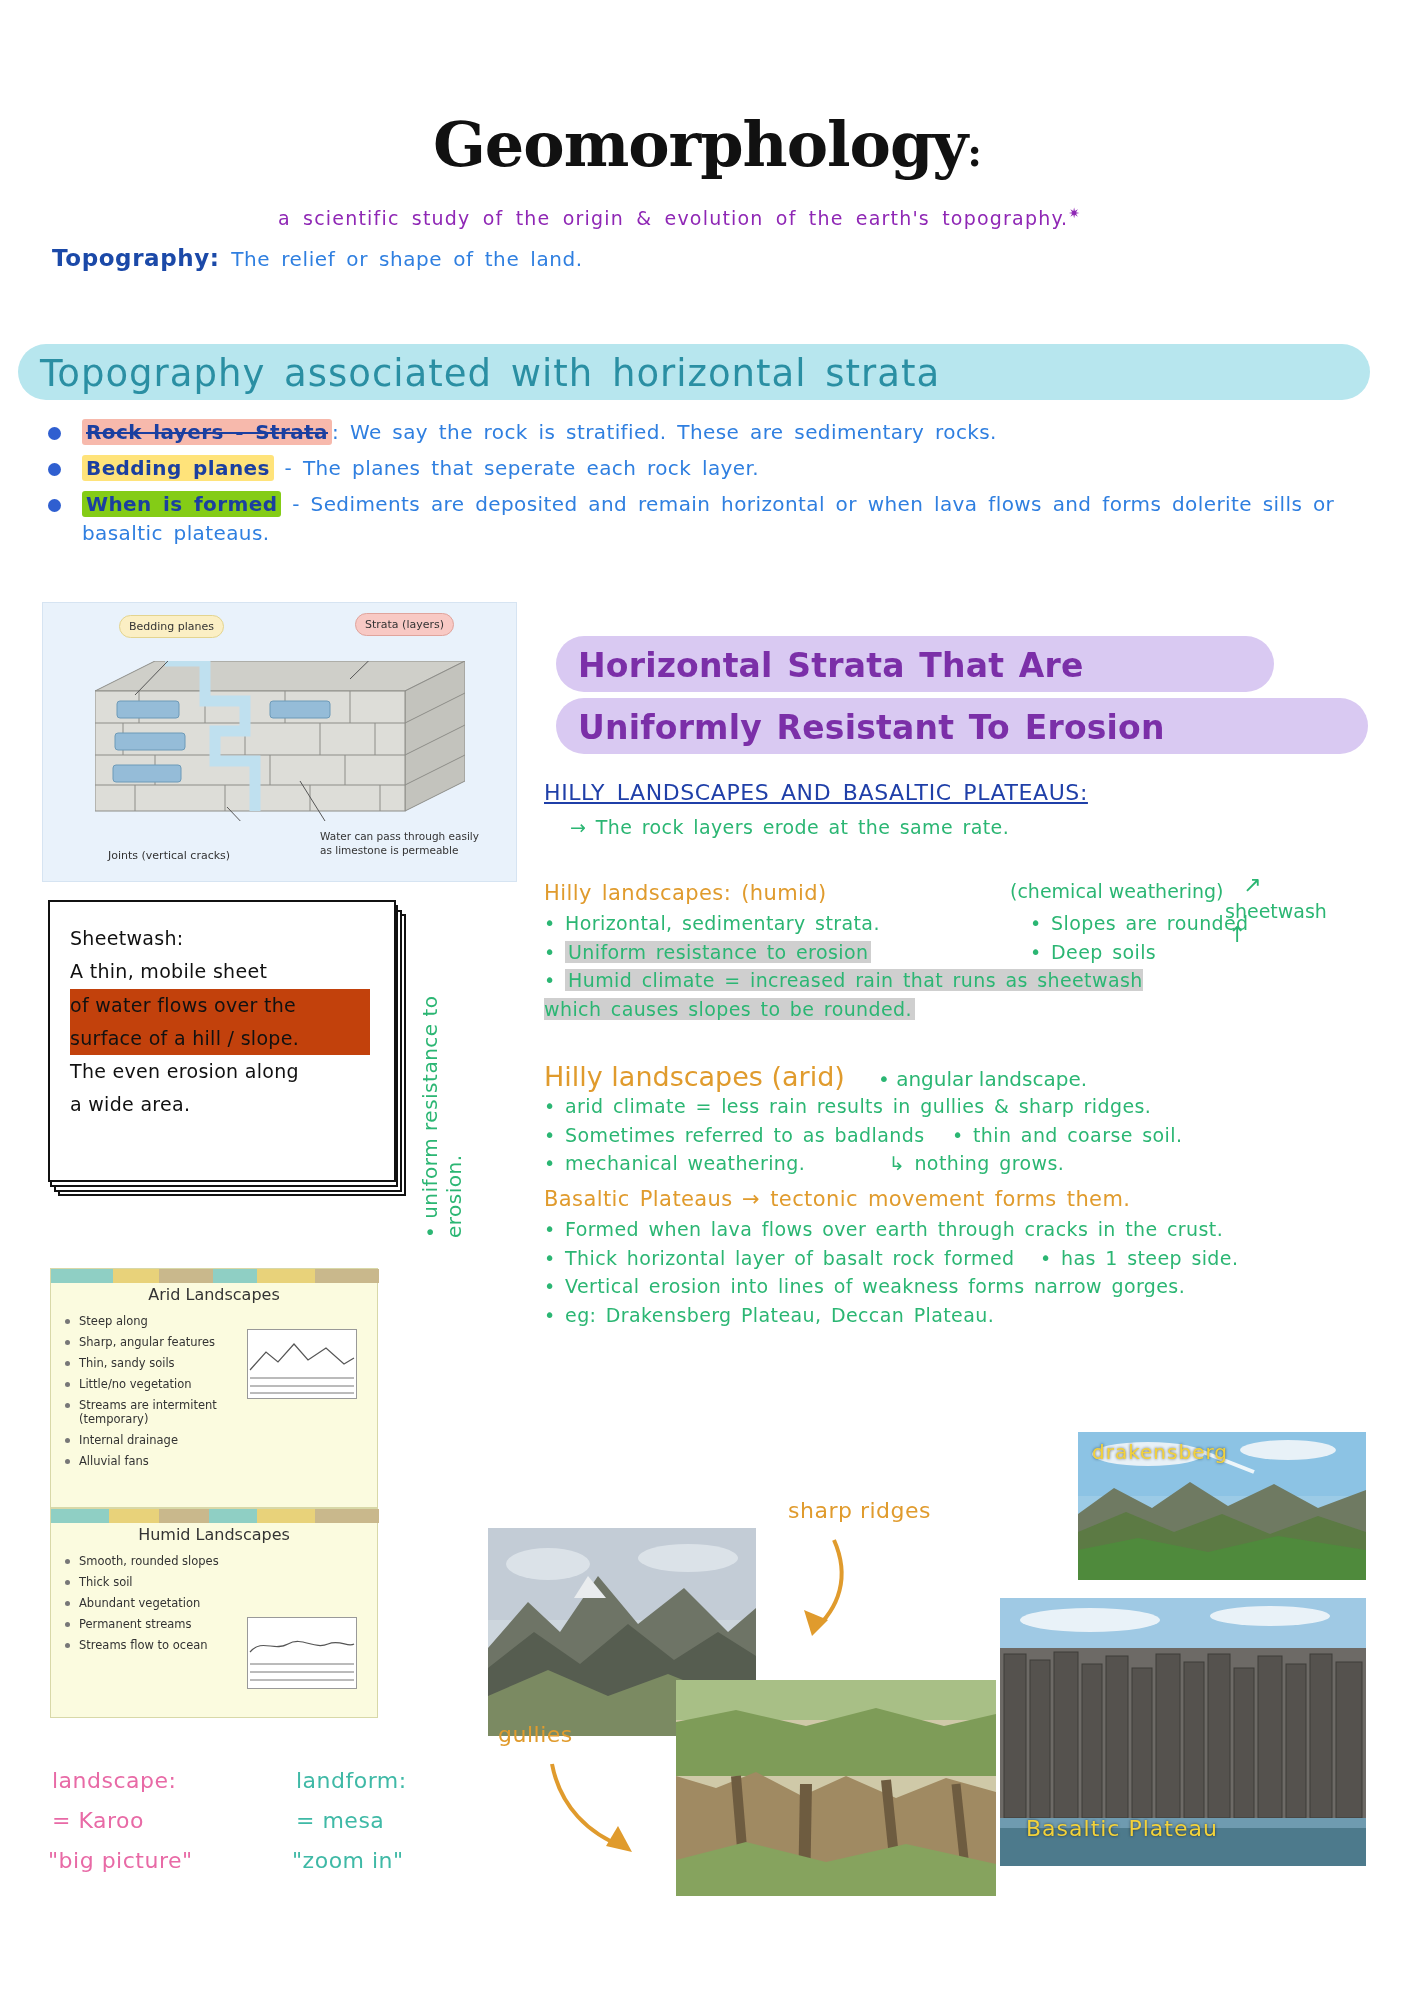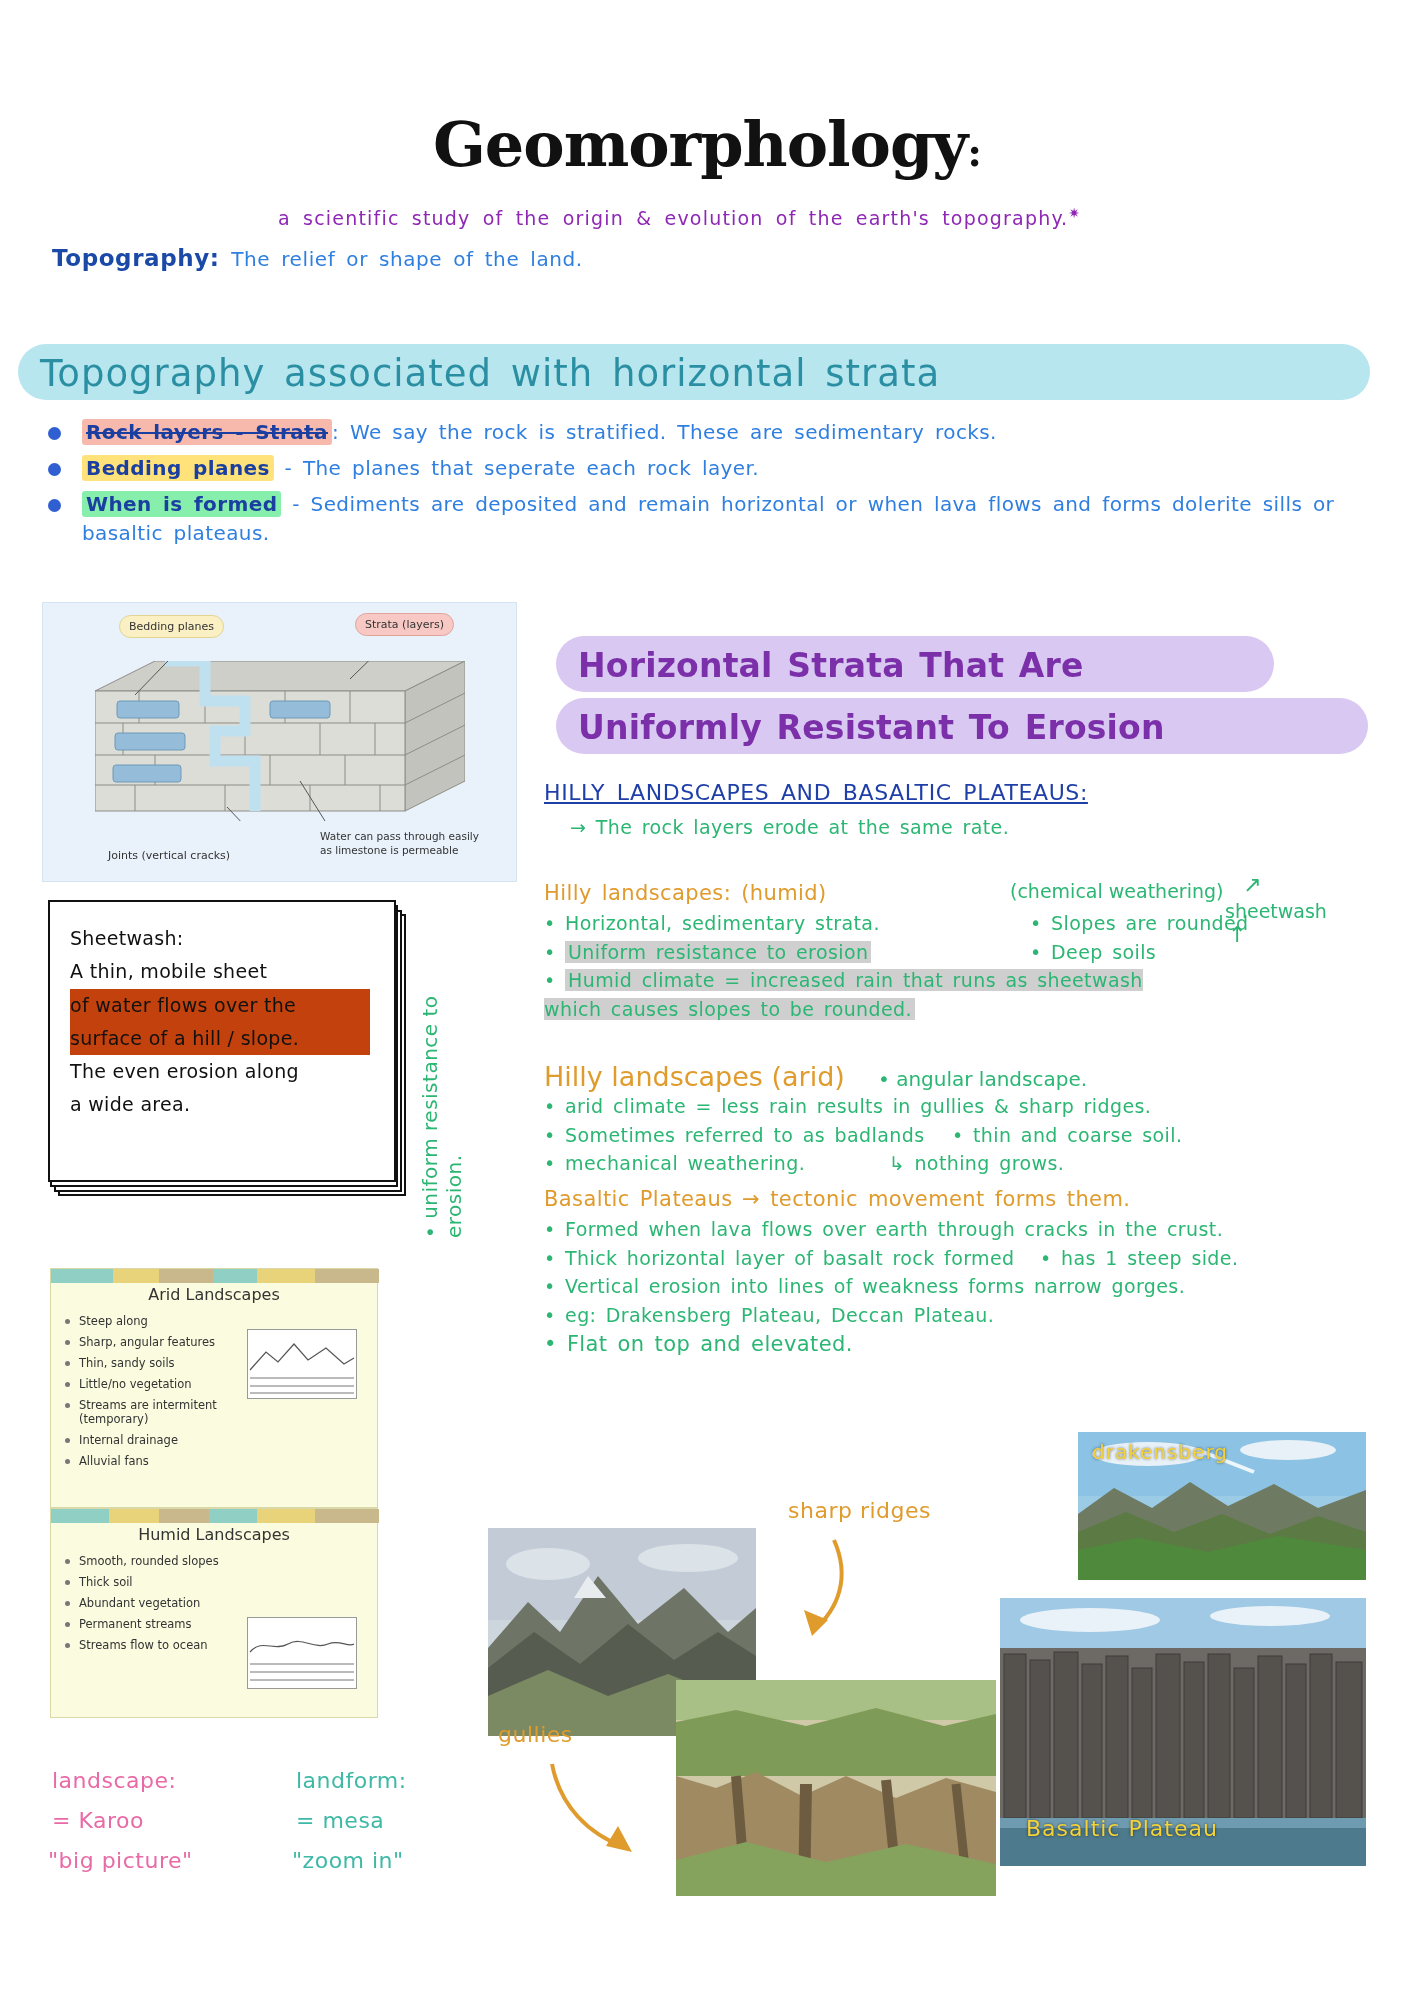--- a/index.html
+++ b/index.html
@@ -48,21 +48,21 @@
   .bul-list { position:absolute; left:48px; top:418px; width:1300px; }
   .bul { position:relative; margin-bottom:6px; min-height:30px; }
   .dot {
     position:absolute; left:0; top:9px; width:13px; height:13px;
     background:#2f5fd0; border-radius:50%;
   }
   .bul-body { margin-left:34px; font-size:20px; color:#2f7fe0; line-height:1.45; word-spacing:4px; letter-spacing:0.4px;}
   .hl-term { font-weight:bold; color:#1b3fa0; padding:1px 4px; border-radius:3px; }
   .hl-pink { background:#f7b9ac; }
   .hl-yellow { background:#ffe37a; }
-  .hl-blue { background:#86efac; }
+  .hl-blue { background:#84cc16; }
   .strike { text-decoration:line-through; text-decoration-color:#1b3fa0; }
 
   
   .diagram1 {
     position:absolute; left:42px; top:602px; width:475px; height:280px;
     background:#e9f2fb; border:1px solid #d6e4f2;
   }
   .d1-label {
     position:absolute; font-size:11px; color:#333; text-align:center;
     padding:4px 9px; border-radius:12px;
@@ -309,21 +309,20 @@
       <span class="orange" style="font-size:21px;"> → </span>
       <span class="orange" style="font-size:21px;">tectonic movement forms them.</span>
     </div>
 
     <div class="rline green">• <span>Formed when lava flows over earth through cracks in the crust.</span></div>
     <div class="rline green">• <span>Thick horizontal layer of basalt rock formed</span>
       <span style="margin-left:16px;">• <span>has 1 steep side.</span></span>
     </div>
     <div class="rline green">• <span>Vertical erosion into lines of weakness forms narrow gorges.</span></div>
     <div class="rline green">• <span>eg: Drakensberg Plateau, Deccan Plateau.</span></div>
-    <div class="rline green" style="font-size:21px;">• <span>Flat on top and elevated.</span></div>
   </div>
 
   <div class="note-chem">(chemical weathering)</div>
   <div class="note-sheetwash">sheetwash</div>
   <div class="up-arrow" style="left:1243px; top:872px;">↗</div>
   <div class="up-arrow" style="left:1228px; top:922px;">↑</div>
 
   <div class="swcard">
     <div class="layer" style="left:10px; top:14px; width:348px; height:282px;"></div>
     <div class="layer" style="left:6px; top:10px; width:348px; height:282px;"></div>

